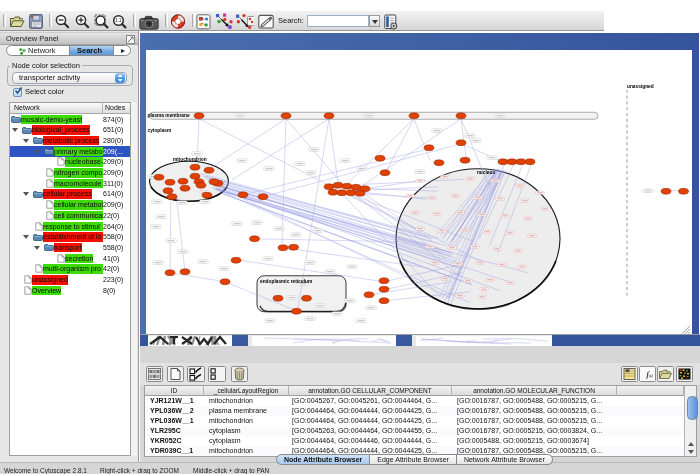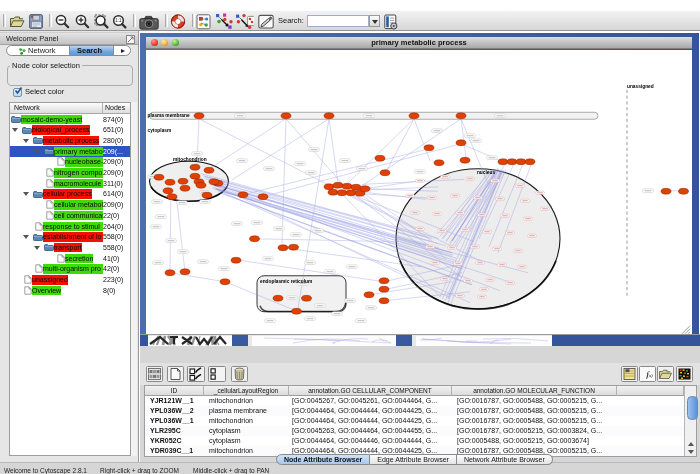--- a/index.html
+++ b/index.html
@@ -3,21 +3,21 @@
 <style>
 html,body{margin:0;padding:0;}
 #app{position:relative;width:700px;height:474px;background:#fff;font-family:"Liberation Sans",sans-serif;overflow:hidden;}
 .abs{position:absolute;}
 .tl{border-radius:50%;width:7px;height:7px;position:absolute;top:2px;}
 </style></head>
 <body>
 <div id="app">
 
 
-<div id="toolbar" class="abs" style="left:0;top:11px;width:700px;height:20px;background:linear-gradient(#f2f2f2,#e2e2e2 60%,#d6d6d6);border-bottom:1px solid #949494;box-sizing:border-box;">
+<div id="toolbar" class="abs" style="left:0;top:11px;width:604px;height:20px;background:linear-gradient(#f2f2f2,#e2e2e2 60%,#d6d6d6);border-bottom:1px solid #949494;box-sizing:border-box;">
   <div class="abs" style="left:3px;top:3px;width:1px;height:13px;border-left:1px solid #aaa;border-right:1px solid #fff;"></div>
 
   <svg class="abs" style="left:9px;top:3px;" width="16" height="14">
         <path d="M1.5 12.5 L1.5 4.5 L5 4.5 L6.2 3 L10.5 3 L10.5 4.8 L14 4.8" fill="#d6d396" stroke="#5c5830" stroke-width="1"></path>
         <path d="M1.5 12.5 L4.2 6.8 L15 6.8 L12.2 12.5 Z" fill="#dcd9a2" stroke="#5c5830" stroke-width="1"></path>
       </svg>
 
   <svg class="abs" style="left:29px;top:2.5px;" width="14" height="15">
         <rect x="0.7" y="0.7" width="12.6" height="13.6" rx="1" fill="#8ca4c6" stroke="#44516b" stroke-width="1"></rect>
         <rect x="2" y="1.5" width="5" height="2.4" fill="#d03a2a"></rect>
@@ -116,21 +116,21 @@
         <rect x="0.8" y="1" width="11" height="13.6" rx="1" fill="#fcfcfc" stroke="#444" stroke-width="1"></rect>
         <rect x="2.2" y="2.4" width="2.6" height="10.8" fill="#2c5a9e"></rect>
         <path d="M6 4 H10 M6 6.4 H10 M6 8.8 H9" stroke="#888" stroke-width="0.8"></path>
         <circle cx="9.8" cy="12" r="3.1" fill="#c9c9c9" stroke="#333" stroke-width="0.9"></circle>
         <circle cx="9.8" cy="12" r="1.1" fill="#555"></circle>
       </svg>
 </div>
 
 <div class="abs" style="left:0;top:31px;width:139px;height:431px;background:#e6e6e6;border-right:1px solid #9a9a9a;box-sizing:border-box;">
   <div class="abs" style="left:0;top:1px;width:138px;height:13px;background:linear-gradient(#e4e4e4,#c2c2c2);border-top:1px solid #cfcfcf;border-bottom:1px solid #a5a5a5;box-sizing:border-box;">
-    <div class="abs" style="left:6px;top:0;font-size:7.5px;color:#1a1a1a;line-height:12px;">Welcome Panel</div>
+    <div class="abs" style="left:6px;top:0;font-size:7.5px;color:#1a1a1a;line-height:12px;">Overview Panel</div>
     <svg class="abs" style="left:126px;top:2px;" width="9" height="9">
           <rect x="0.5" y="0.5" width="8" height="8" fill="#f4f4f4" stroke="#888" stroke-width="1"></rect>
           <path d="M2 7 L7 2 M4.5 2 H7 V4.5" stroke="#777" stroke-width="1" fill="none"></path>
         </svg>
   </div>
 
   <div class="abs" style="left:6px;top:14px;width:125px;height:11px;background:#fff;border:1px solid #8a8a8a;border-radius:6px;box-sizing:border-box;overflow:hidden;">
     <div class="abs" style="left:62px;top:0;width:45px;height:11px;background:linear-gradient(#b5d4f3,#6da3dd 55%,#5d97d6);border-left:1px solid #8a8a8a;border-right:1px solid #8a8a8a;box-sizing:border-box;"></div>
     <svg class="abs" style="left:12px;top:2px;" width="7" height="7">
           <circle cx="1.6" cy="1.6" r="1.4" fill="#3aa43a"></circle>
@@ -139,20 +139,29 @@
           <path d="M1.6 1.6 L5.2 2.6 L2.6 5.4" stroke="#3aa43a" stroke-width="0.7" fill="none"></path>
         </svg>
     <div class="abs" style="left:21px;top:0;font-size:7.5px;color:#222;line-height:10px;">Network</div>
     <div class="abs" style="left:70px;top:0;font-size:7.5px;font-weight:bold;color:#111;line-height:10px;">Search</div>
     <div class="abs" style="left:114px;top:2.5px;width:0;height:0;border-left:4px solid #222;border-top:2.8px solid transparent;border-bottom:2.8px solid transparent;"></div>
   </div>
 
   <div class="abs" style="left:7px;top:34px;width:126px;height:21px;border:1px solid #ababab;border-radius:4px;box-sizing:border-box;"></div>
   <div class="abs" style="left:10px;top:29.5px;padding:0 2px;background:#e6e6e6;font-size:7.5px;color:#111;">Node color selection</div>
 
+  <div class="abs" style="left:12px;top:40.5px;width:115px;height:12px;background:linear-gradient(#ffffff,#e9e9e9);border:1px solid #9aa7b8;border-radius:4px;box-sizing:border-box;">
+    <div class="abs" style="left:6px;top:0;font-size:7.5px;color:#111;line-height:10.5px;">transporter activity</div>
+    <div class="abs" style="right:1px;top:0.5px;width:10.5px;height:10px;background:linear-gradient(#a6cbf2,#4f95e4 55%,#3c8ae0);border-radius:3px;">
+          <svg width="10.5" height="10" style="display:block">
+            <path d="M5.2 1.3 L7.5 4 H2.9 Z" fill="#fff"></path>
+            <path d="M5.2 8.7 L7.5 6 H2.9 Z" fill="#fff"></path>
+          </svg>
+        </div>
+  </div>
 
   <div class="abs" style="left:13px;top:57px;width:8.5px;height:8.5px;background:linear-gradient(#e8f1fb,#bcd6f2);border:1px solid #6f93bd;border-radius:2px;box-sizing:border-box;"></div>
   <svg class="abs" style="left:13px;top:53px;" width="12" height="12">
         <path d="M2.5 6.5 L4.5 9 L8.5 3.5" stroke="#274f8f" stroke-width="1.6" fill="none"></path>
       </svg>
   <div class="abs" style="left:25px;top:56px;font-size:7.5px;color:#111;">Select color</div>
 
   <div id="tree" class="abs" style="left:9px;top:71px;width:122px;height:354px;background:#fff;border:1px solid #9d9d9d;box-sizing:border-box;overflow:hidden;">
     <div class="abs" style="left:0;top:0;width:120px;height:10px;background:linear-gradient(#fdfdfd,#dddddd);border-bottom:1px solid #a8a8a8;">
       <span class="abs" style="left:4px;top:0;font-size:7px;color:#111;line-height:10px;">Network</span>
@@ -302,26 +311,20 @@
           <div class="abs" style="left:22px;top:0.6px;white-space:nowrap;background:#3fdb06;font-size:7px;color:#0a0a0a;line-height:9.5px;padding:0;">Overview</div>
           <div class="abs" style="left:93px;top:0.6px;font-size:7px;color:#111;line-height:9.5px;white-space:nowrap;">8(0)</div>
         </div>
   </div>
   <div class="abs" style="left:131px;top:71px;width:6px;height:354px;background:#f2f2f2;"></div>
 </div>
 
 <div class="abs" style="left:140px;top:31px;width:560px;height:431px;background:#fff;"></div>
 
 <div class="abs" style="left:140px;top:33px;width:559px;height:313px;background:linear-gradient(90deg,#4a6fae,#34549c);"></div>
-<div class="abs" style="left:146px;top:36.5px;width:546px;height:12.5px;background:linear-gradient(#dedede,#a8a8a8);border-bottom:1px solid #7e7e7e;box-sizing:border-box;">
-  <div class="tl" style="left:4.5px;top:2.2px;background:radial-gradient(circle at 35% 30%,#ff9a90,#e93a30 60%,#98170f);"></div>
-  <div class="tl" style="left:15px;top:2.2px;background:radial-gradient(circle at 35% 30%,#ffe9a8,#f3b23a 60%,#a87010);"></div>
-  <div class="tl" style="left:25.5px;top:2.2px;background:radial-gradient(circle at 35% 30%,#c8f0a0,#53b93a 60%,#2a7314);"></div>
-  <div class="abs" style="left:0;top:0;width:546px;text-align:center;font-size:7.5px;font-weight:bold;color:#111;line-height:12px;">primary metabolic process</div>
-</div>
 <div id="canvasbox" class="abs" style="left:146px;top:49.5px;width:546px;height:284.5px;background:#fff;overflow:hidden;">
       <svg width="546" height="285" viewBox="146 49.5 546 284.5" style="position:absolute;left:0;top:0;">
 <rect x="149.5" y="111.5" width="448.5" height="7" rx="3.5" fill="#f2f2f2" stroke="#8a8a8a" stroke-width="0.7"></rect>
 <ellipse cx="189" cy="180.5" rx="39.5" ry="20" fill="#efefef" stroke="#111" stroke-width="1.1"></ellipse>
 <path d="M 151 186 A 39.5 20 0 0 0 227 186" fill="none" stroke="#000" stroke-width="1.6" opacity="0.75"></path>
 <ellipse cx="478" cy="238" rx="82" ry="70" fill="#ededed" stroke="#1a1a1a" stroke-width="1.1"></ellipse>
 <path d="M 400 260 A 82 70 0 0 0 556 260" fill="none" stroke="#000" stroke-width="1.8" opacity="0.75"></path>
 <rect x="257" y="275" width="89" height="36" rx="7" fill="#f1f1f1" stroke="#222" stroke-width="0.9"></rect>
 <path d="M 260 305 Q 262 310.5 268 310.8 L 336 310.8 Q 344.5 310.5 345.8 302" fill="none" stroke="#000" stroke-width="1.5" opacity="0.7"></path>
 <line x1="627" y1="89" x2="627" y2="295" stroke="#909090" stroke-width="0.9" stroke-dasharray="3.2 2.6"></line>

